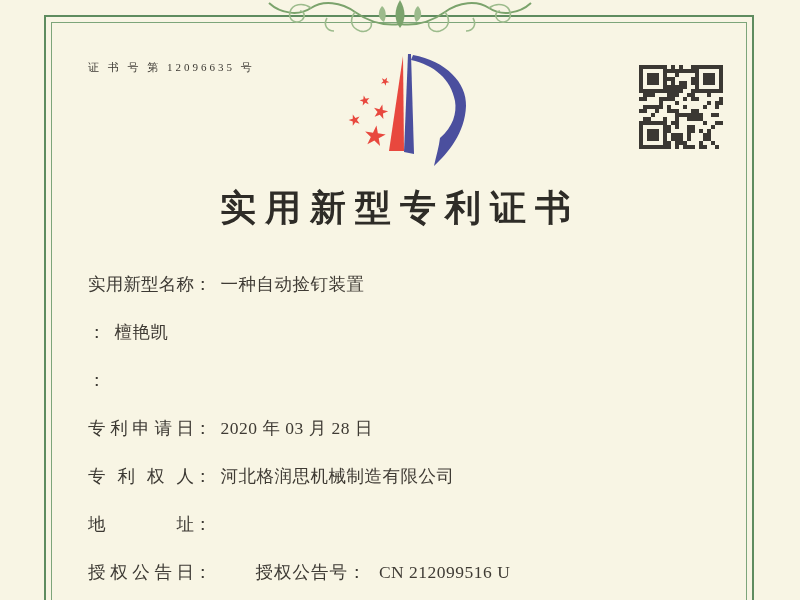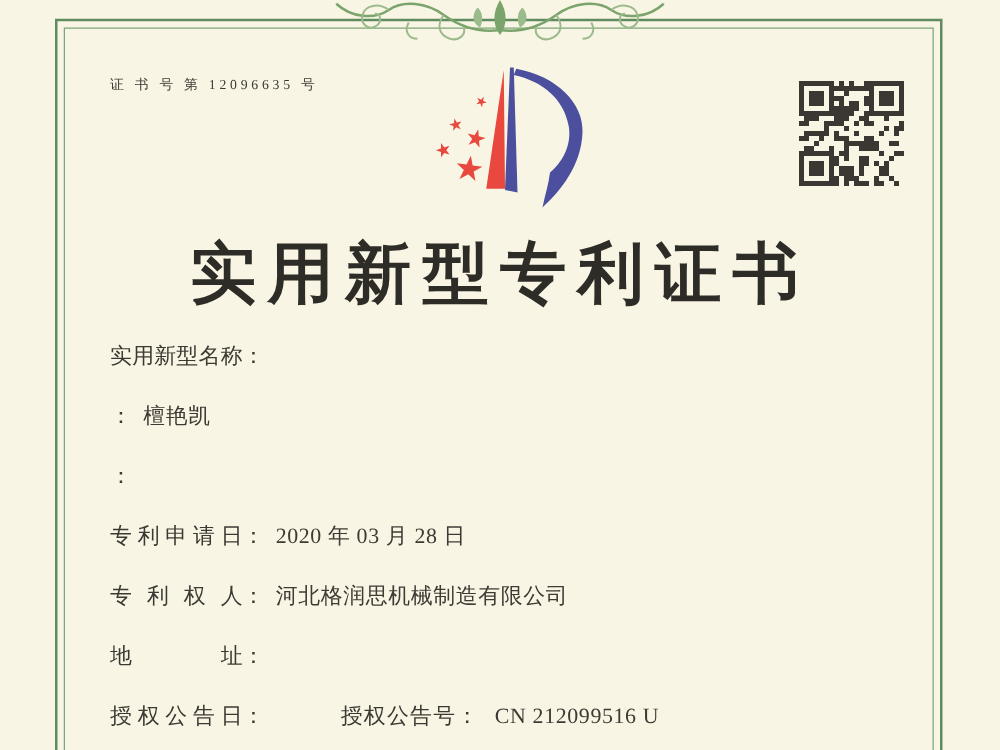--- a/index.html
+++ b/index.html
@@ -35,34 +35,34 @@
   .s1{left:44px;top:26px;font-size:11px;transform:rotate(28deg);}
   .s2{left:23px;top:44px;font-size:13px;transform:rotate(-12deg);}
   .s3{left:36px;top:52px;font-size:19px;transform:rotate(14deg);}
   .s4{left:12px;top:63px;font-size:15px;transform:rotate(-18deg);}
   .s5{left:27px;top:72px;font-size:27px;transform:rotate(8deg);}
   
   .qr{position:absolute;left:634px;top:60px;width:94px;height:94px;}
   
   .title{
     position:absolute;left:0;right:0;top:184px;margin:0;
-    text-align:center;font-size:53px;font-weight:bold;
+    text-align:center;font-size:36px;font-weight:bold;
     letter-spacing:9px;color:#2e2c27;
   }
   
   .fields{position:absolute;left:88px;right:60px;top:272px;font-size:17.5px;}
   .row{display:flex;align-items:flex-start;height:48px;white-space:nowrap;}
   .flabel{
     display:inline-block;width:106px;
     text-align:justify;text-align-last:justify;
     color:#3c3933;
   }
   .colon{margin-right:9px;color:#3c3933;}
   .fvalue{color:#3f3b34;letter-spacing:0.5px;}
-  .pair2{margin-left:52px;}
+  .pair2{margin-left:35px;}
   .flabel-natural{color:#3c3933;letter-spacing:1px;}
 </style>
 </head>
 <body>
 
 <div class="frame-outer"></div>
 <div class="frame-inner"></div>
 
 <svg class="ornament" viewBox="0 0 270 36">
   <g fill="none" stroke="#7ba36c" stroke-width="2">
@@ -332,20 +332,21 @@
     <rect x="81" y="85" width="4" height="4" fill="#3b3833"></rect>
   </svg>
 
 <h1 class="title">实用新型专利证书</h1>
 
 <div class="fields">
 
   <div class="row">
     <span class="flabel">实用新型名称</span>
       <span class="colon">：</span>
+    <span class="fvalue">一种自动捡钉装置</span>
   </div>
 
   <div class="row">
       <span class="colon">：</span>
     <span class="fvalue">檀艳凯</span>
   </div>
 
   <div class="row">
       <span class="colon">：</span>
   </div>

